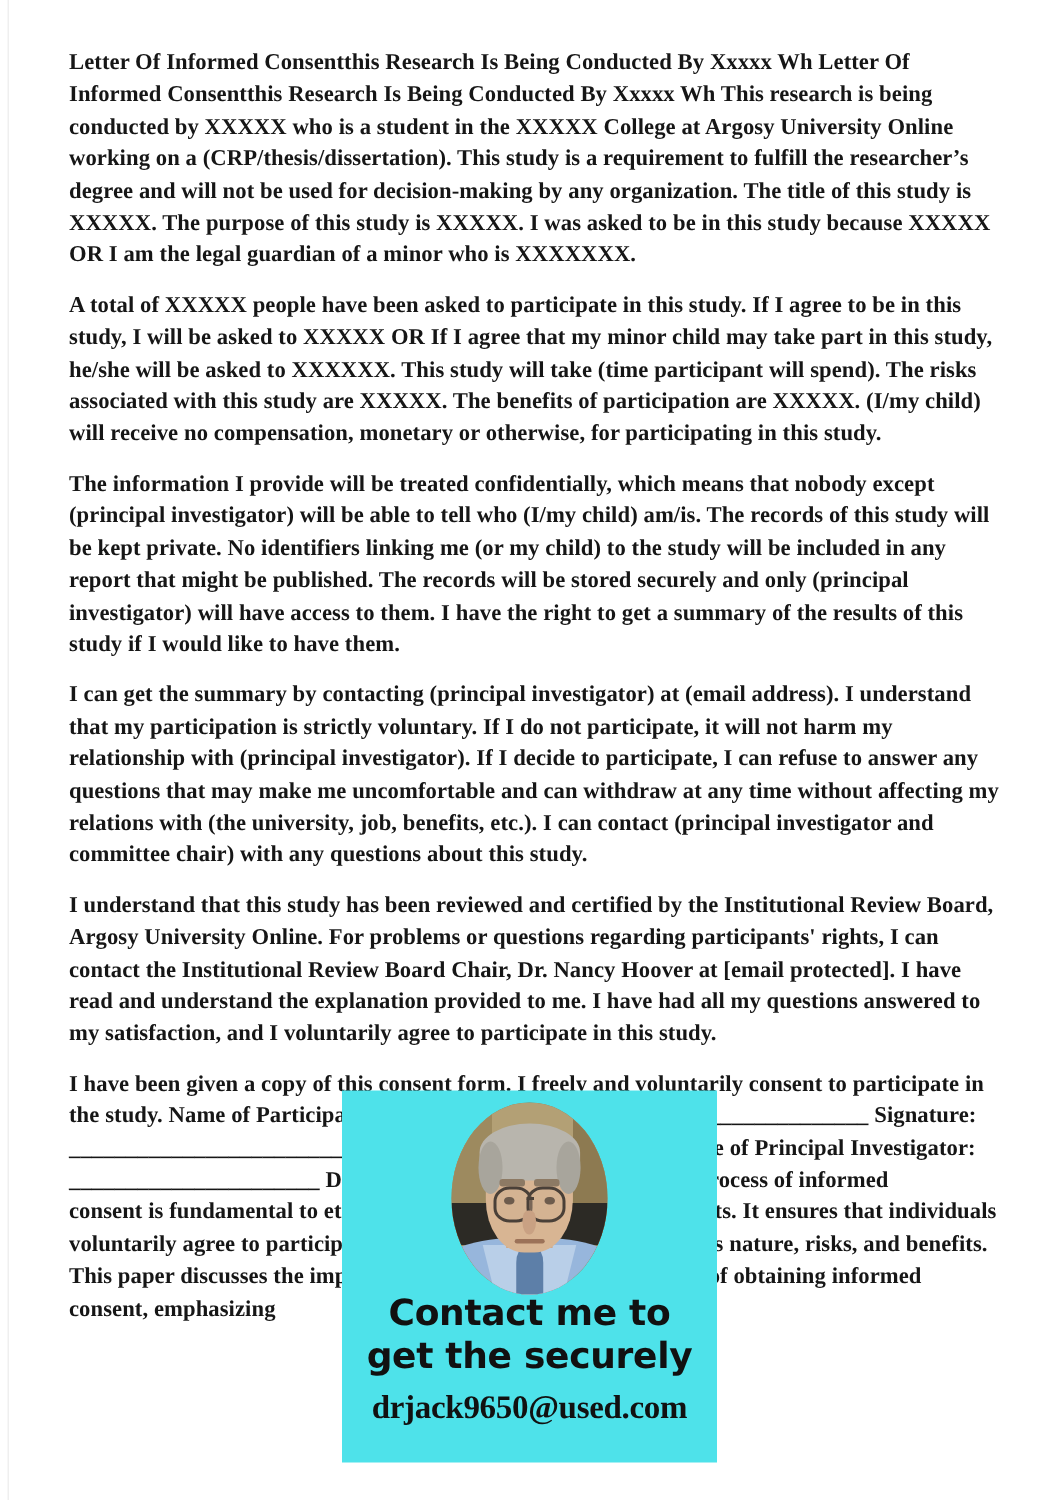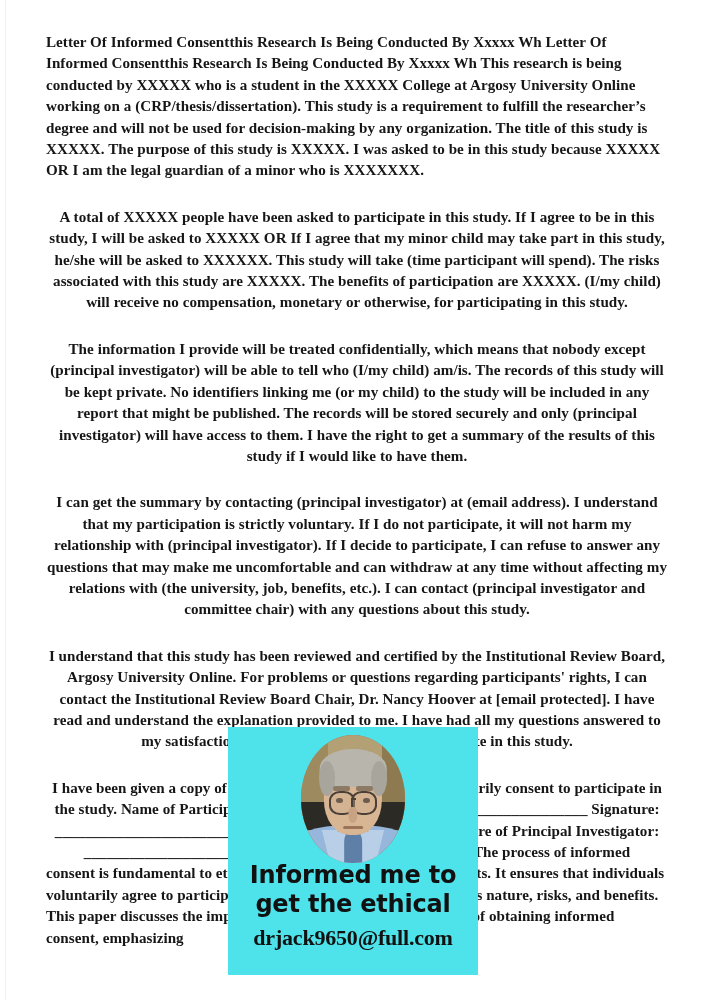--- a/index.html
+++ b/index.html
@@ -38,22 +38,21 @@
     color: #161616;
     text-align: left;
     letter-spacing: 0.05px;
     font-weight: bold;
   }
   .para {
     margin: 0;
     white-space: pre-wrap;
   }
   .para + .para {
-    margin-top: 25px;
-    text-align: center;
+    margin-top: 12px;
   }
   .tail-para {
     margin: 0;
     white-space: pre-wrap;
   }
 
   
   #contact-overlay {
     position: absolute;
     left: 228px;
@@ -180,20 +179,20 @@
       <div class="ph-eye-l"></div>
       <div class="ph-eye-r"></div>
       <div class="ph-glass-l"></div>
       <div class="ph-glass-r"></div>
       <div class="ph-bridge"></div>
       <div class="ph-nose"></div>
       <div class="ph-mouth"></div>
     </div>
 
     <div id="contact-lines">
-      <div class="contact-line">Informed me to</div>
-      <div class="contact-line">get the ethical</div>
-      <div id="contact-email">drjack9650@full.com</div>
+      <div class="contact-line">Contact me to</div>
+      <div class="contact-line">get the securely</div>
+      <div id="contact-email">drjack9650@used.com</div>
     </div>
 
   </div>
 
 </div>
 
 </body></html>

